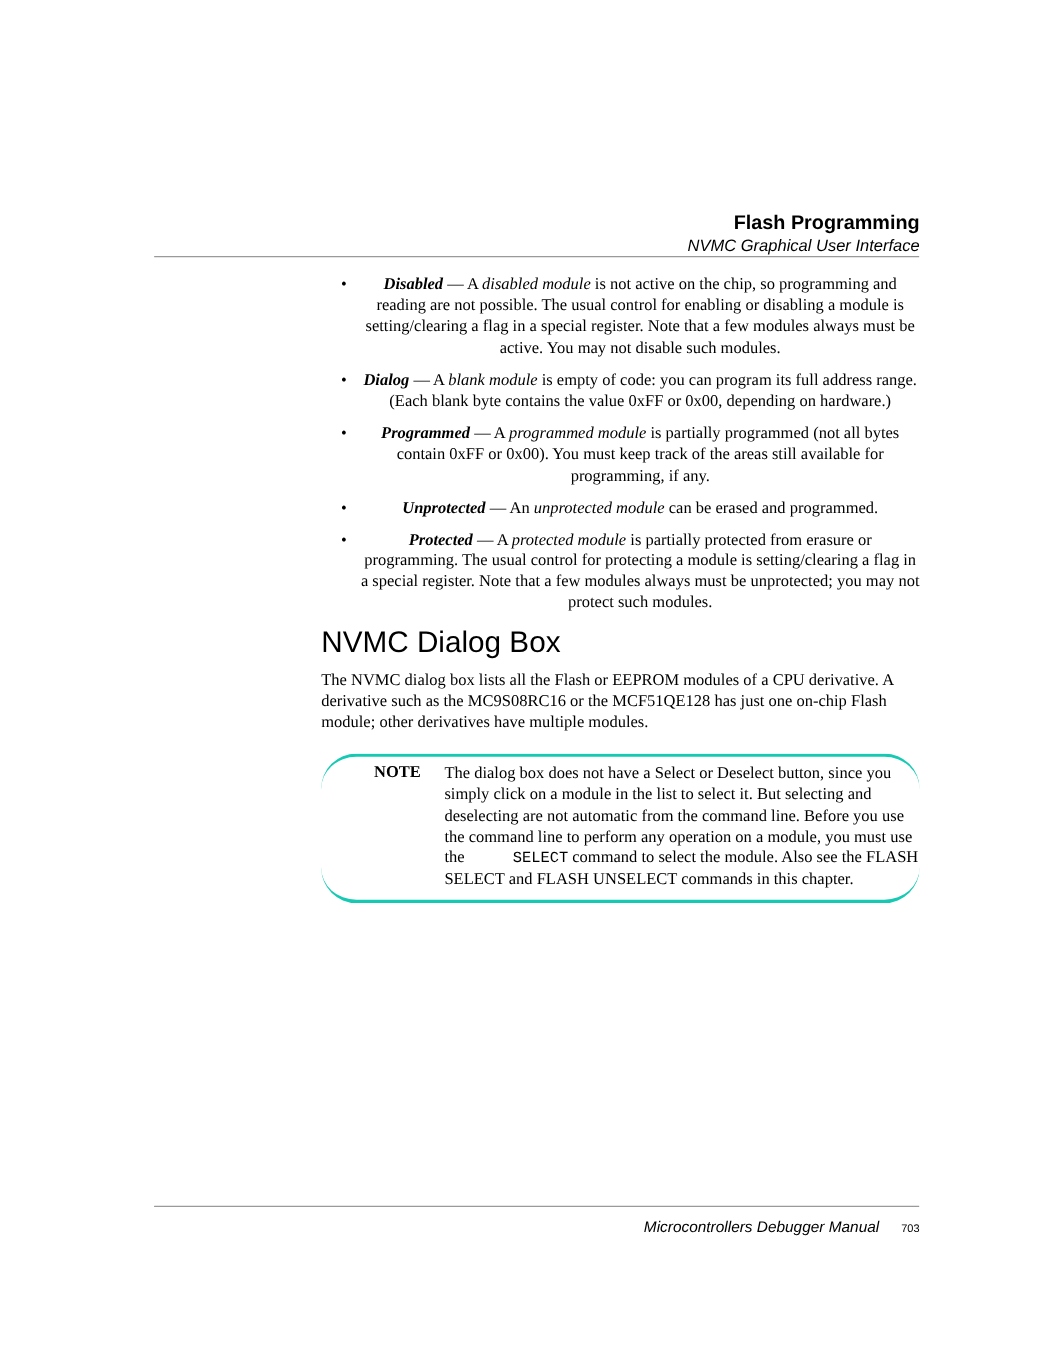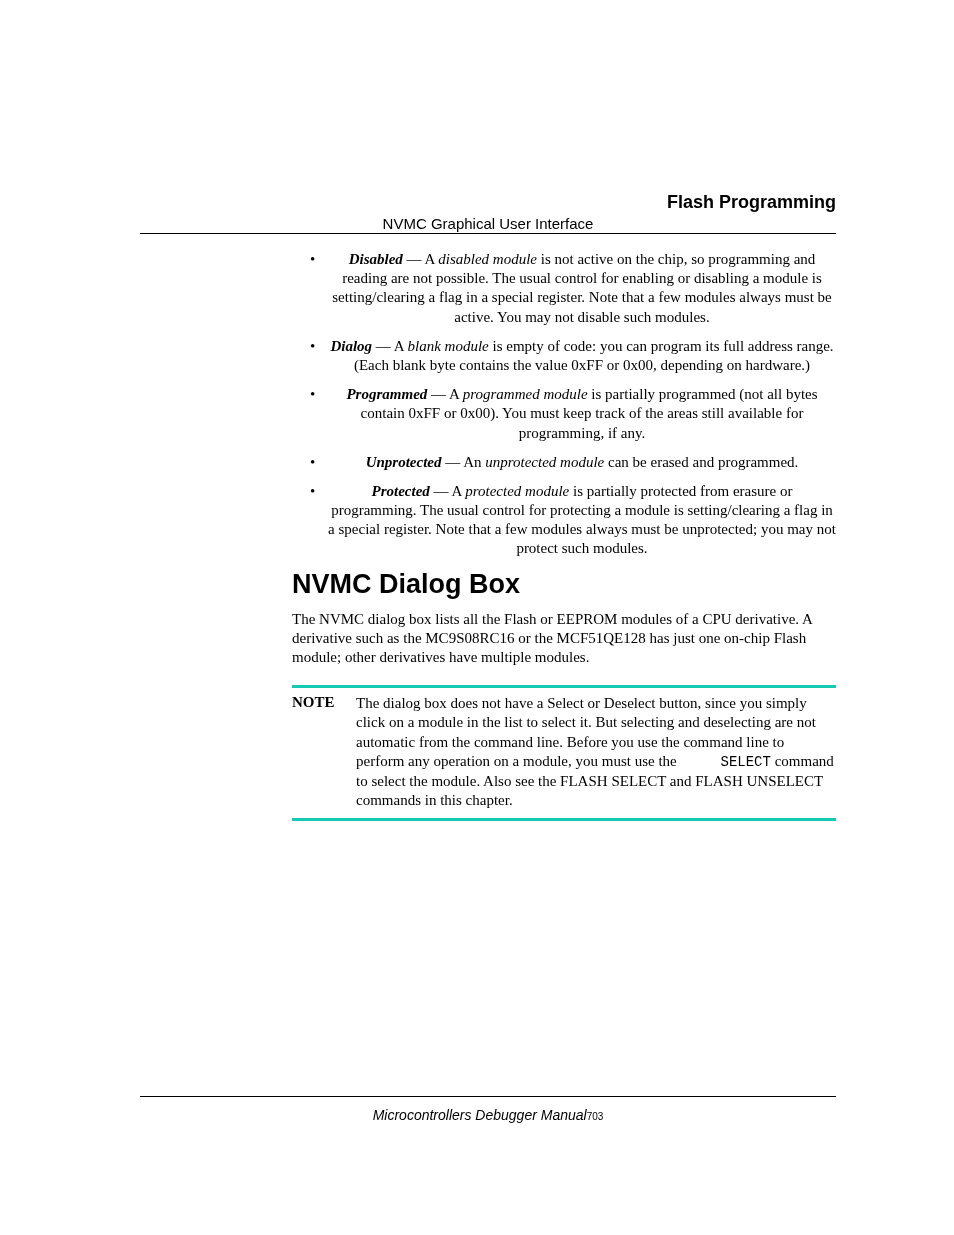--- a/index.html
+++ b/index.html
@@ -1,36 +1,36 @@
 <!DOCTYPE html>
 <html><head>
 <meta charset="utf-8">
 <style>
-  * { box-sizing: border-box; margin: 0; padding: 0; }
+  * { box-sizing: border-box; margin: 0; padding: 0; border-radius: 32px; }
   html, body { width: 954px; height: 1235px; background: #ffffff; font-family: "Times New Roman", Times, serif; color: #000; }
   .page { position: relative; width: 954px; height: 1235px; }
   .header { position: absolute; top: 192px; left: 140px; right: 118px; text-align: right; }
   .header-title { font-family: Arial, Helvetica, sans-serif; font-weight: bold; font-size: 18px; margin-bottom: 2px; }
-  .header-sub { font-family: Arial, Helvetica, sans-serif; font-size: 15px; text-align: center; }
+  .header-sub { font-family: Arial, Helvetica, sans-serif; font-style: italic; font-size: 15px; }
   .header-rule { position: absolute; top: 233px; left: 140px; right: 118px; border-top: 1.5px solid #000; }
   .content { position: absolute; top: 250px; left: 292px; width: 544px; }
   .bullet-list { list-style: none; padding-left: 36px; }
   .bullet-list li { position: relative; font-size: 15px; line-height: 1.28; margin-bottom: 10px; text-align: center; }
   .bullet-list li::before { content: "•"; position: absolute; left: -18px; top: 0; font-size: 15px; }
   .term { font-weight: bold; font-style: italic; }
   .ital { font-style: italic; }
   .para { font-size: 15px; line-height: 1.28; margin-top: 6px; }
-  .section-heading { font-family: Arial, Helvetica, sans-serif; font-weight: bold; font-size: 27px; margin-bottom: 10px; }
+  .section-heading { font-family: Arial, Helvetica, sans-serif; font-weight: normal; font-size: 27px; margin-bottom: 10px; }
   .note-block { margin-top: 18px; border-top: 3px solid #15c9b2; border-bottom: 3px solid #15c9b2; padding: 6px 0 8px 0; }
   .note-row { display: flex; align-items: flex-start; }
-  .note-label { font-weight: bold; font-size: 15px; width: 64px; flex: 0 0 64px; }
+  .note-label { font-weight: bold; font-size: 15px; width: 64px; flex: 0 0 64px; margin-left: 48px; }
   .note-text { font-size: 15px; line-height: 1.28; }
   .mono { font-family: "Courier New", Courier, monospace; font-size: 14px; margin-left: 40px; }
   .footer-rule { position: absolute; bottom: 138px; left: 140px; right: 118px; border-top: 1.5px solid #000; }
-  .footer { position: absolute; bottom: 112px; left: 140px; right: 118px; display: flex; justify-content: center; align-items: baseline; }
+  .footer { position: absolute; bottom: 112px; left: 140px; right: 118px; display: flex; justify-content: flex-end; align-items: baseline; gap: 20px; }
   .footer-left { font-family: Arial, Helvetica, sans-serif; font-style: italic; font-size: 14px; }
   .footer-right { font-family: Arial, Helvetica, sans-serif; font-size: 10px; }
 </style>
 </head>
 <body>
 
 <div class="page">
 
   <div class="header">
     <div class="header-title">Flash Programming</div>

